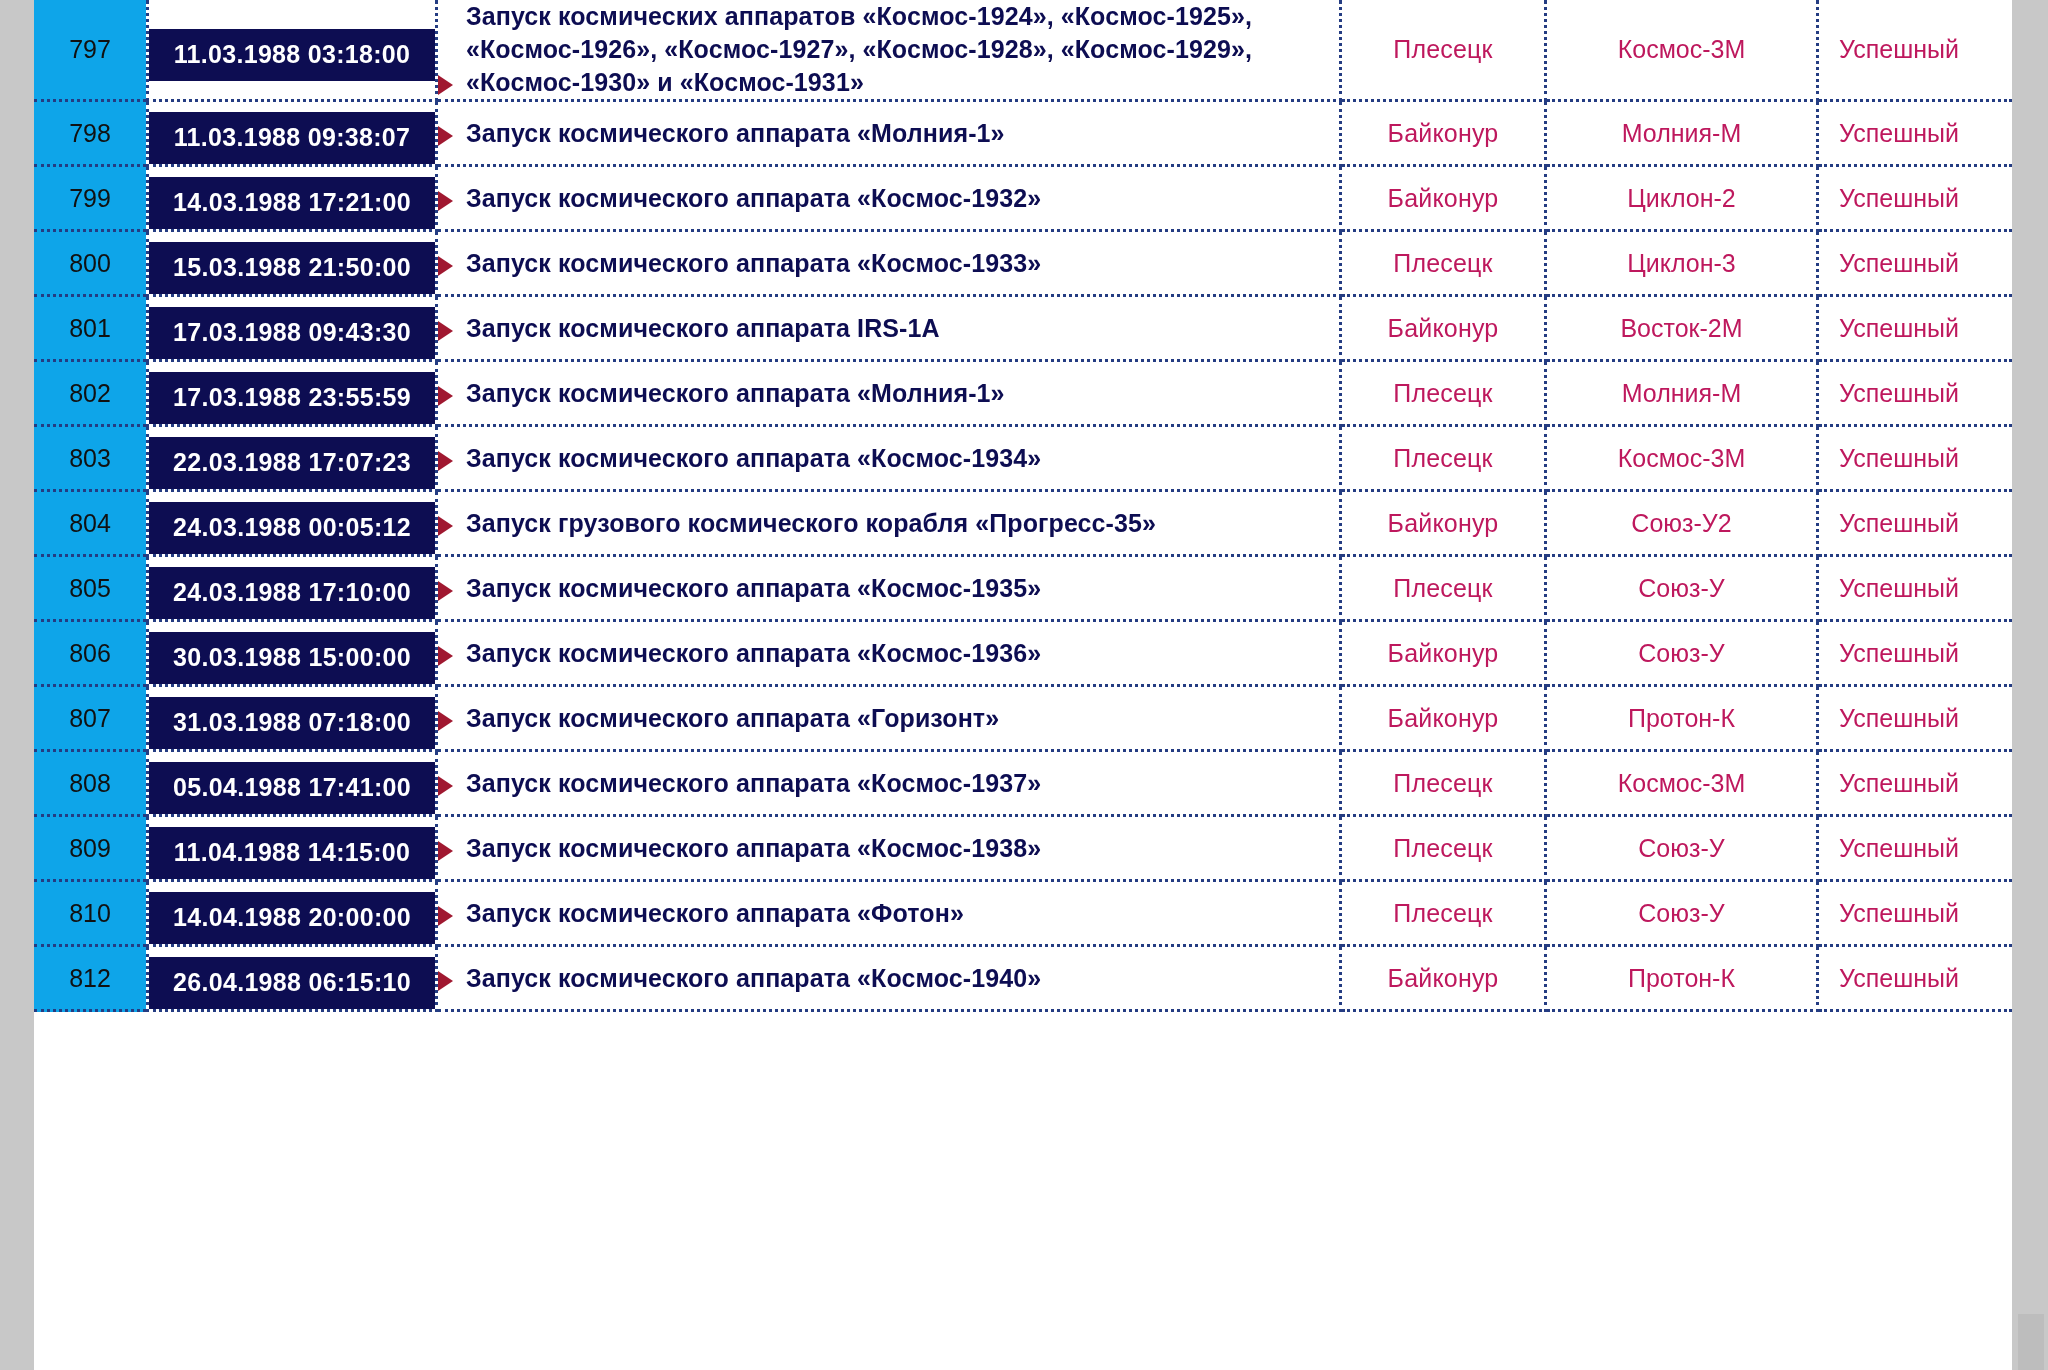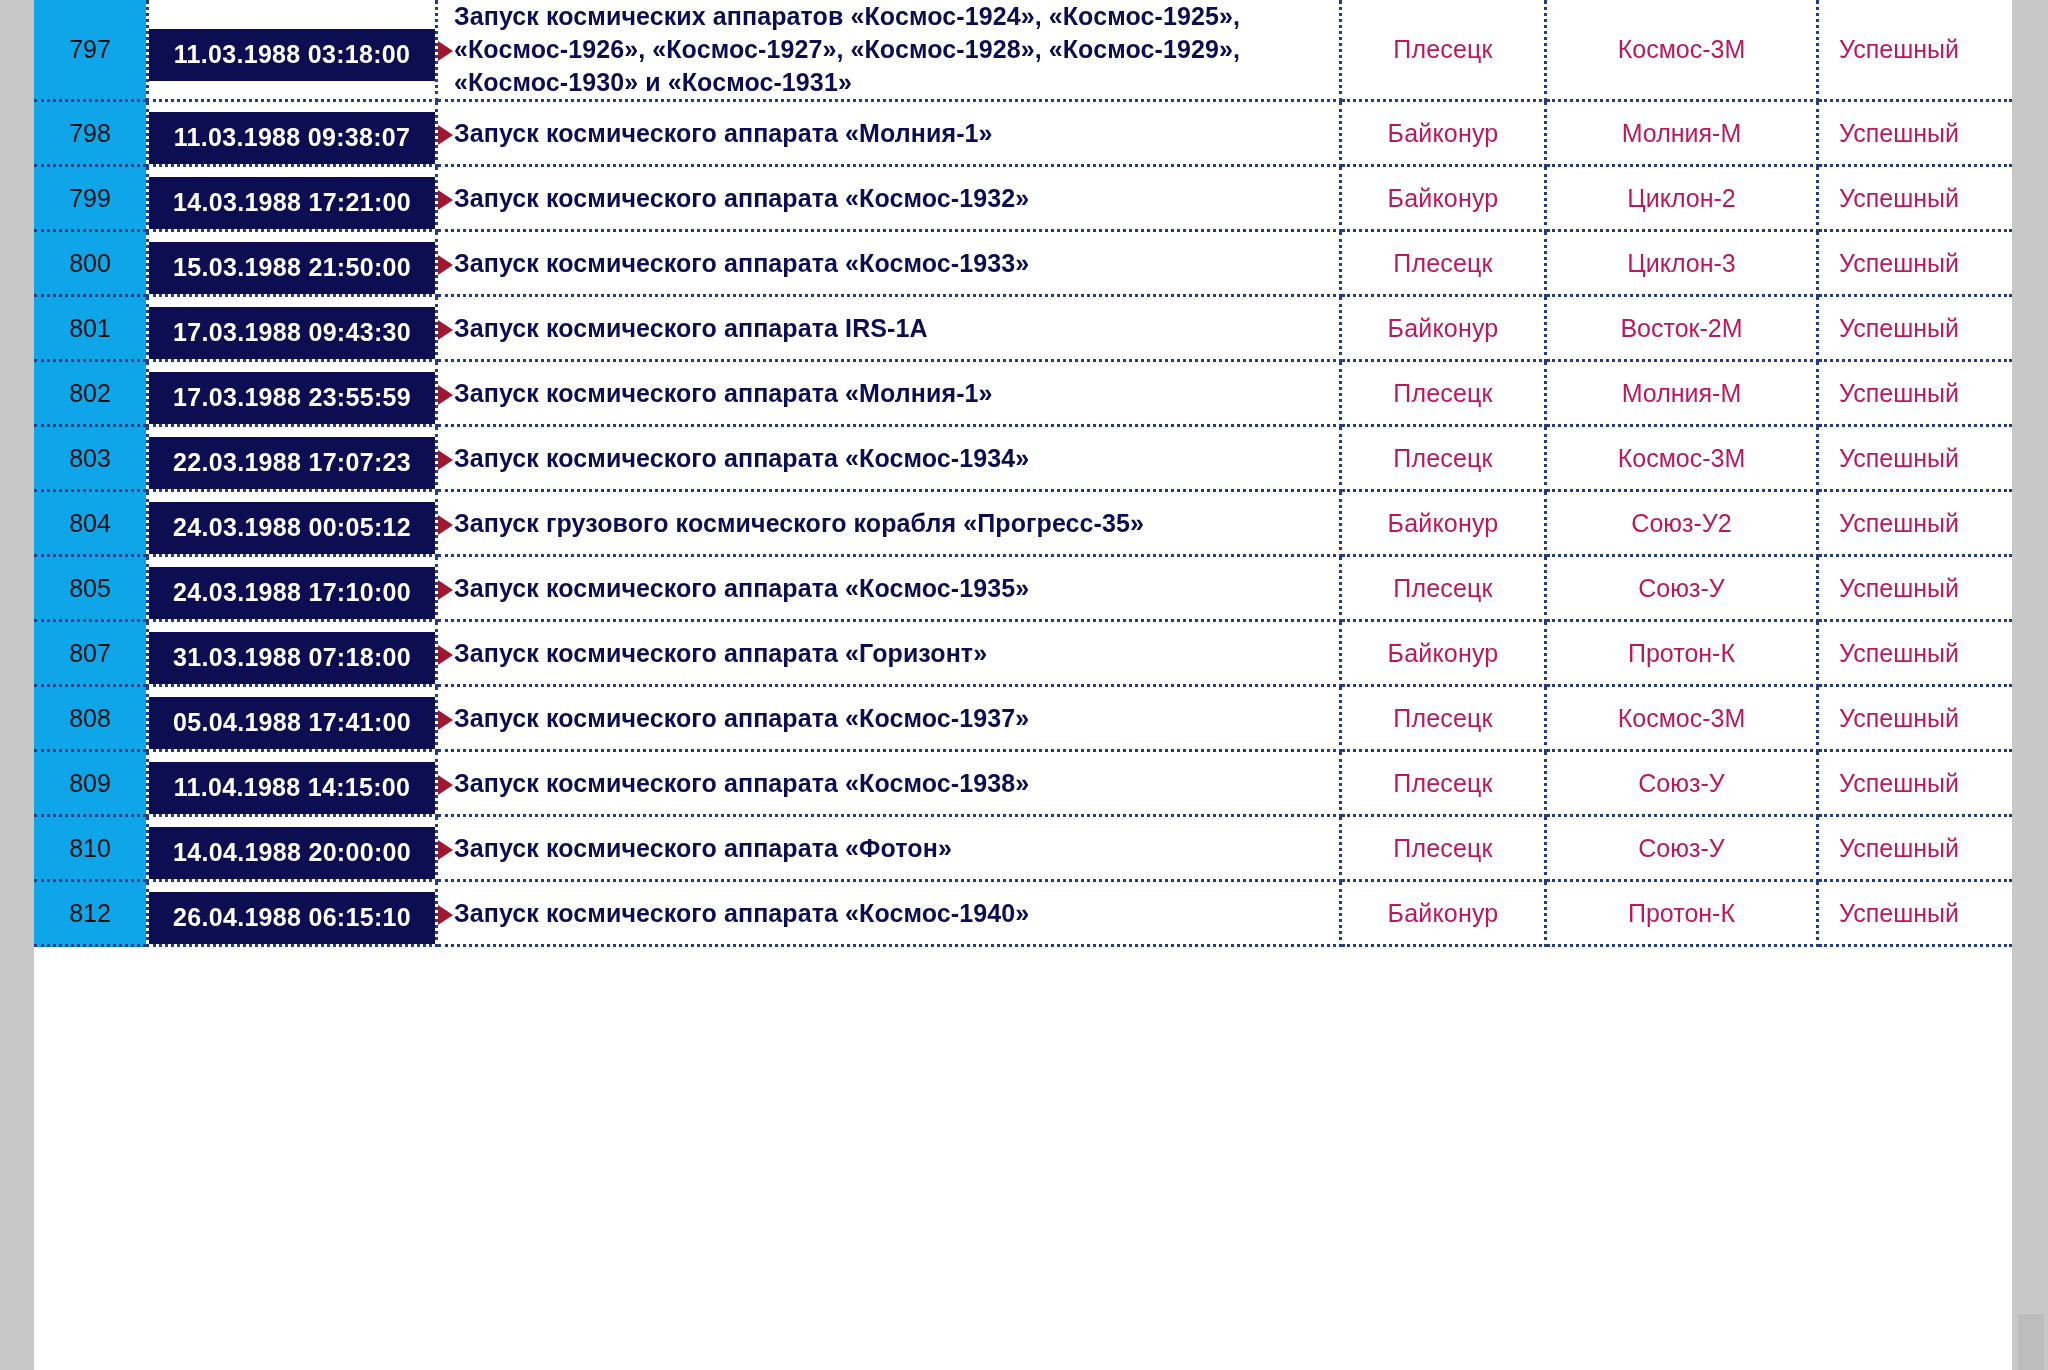--- a/index.html
+++ b/index.html
@@ -90,21 +90,22 @@
     padding: 11px 0 12px 0;
     letter-spacing: 0.3px;
     margin-top: 10px;
   }
   .cell-desc {
     border-right: 3px dotted #243c82;
     padding: 6px 10px 6px 14px;
   }
   .desc-row {
     display: flex;
-    align-items: center;
+    align-items: flex-end;
+    gap: 12px;
   }
   .tri {
     flex: 0 0 auto;
     margin-top: 7px;
   }
   .desc-text {
     color: #0d0d52;
     font-weight: bold;
     font-size: 25px;
     line-height: 1.32;
@@ -319,20 +320,39 @@
                   </svg></span>
                 <span class="desc-text">Запуск космического аппарата «Космос-1935»</span>
               </div>
             </td>
             <td class="cell-plain cell-site">Плесецк</td>
             <td class="cell-plain">Союз-У</td>
             <td class="cell-plain last">Успешный</td>
           </tr>
           <tr>
             <td class="cell-num">
+              <div class="num-inner">806</div>
+            </td>
+            <td class="cell-date">
+              <div class="date-chip">30.03.1988 15:00:00</div>
+            </td>
+            <td class="cell-desc">
+              <div class="desc-row">
+                <span class="tri"><svg width="16" height="20" viewBox="0 0 16 20">
+                    <polygon points="0,0 15,10 0,20" fill="#a01830"></polygon>
+                  </svg></span>
+                <span class="desc-text">Запуск космического аппарата «Космос-1936»</span>
+              </div>
+            </td>
+            <td class="cell-plain cell-site">Байконур</td>
+            <td class="cell-plain">Союз-У</td>
+            <td class="cell-plain last">Успешный</td>
+          </tr>
+          <tr>
+            <td class="cell-num">
               <div class="num-inner">807</div>
             </td>
             <td class="cell-date">
               <div class="date-chip">31.03.1988 07:18:00</div>
             </td>
             <td class="cell-desc">
               <div class="desc-row">
                 <span class="tri"><svg width="16" height="20" viewBox="0 0 16 20">
                     <polygon points="0,0 15,10 0,20" fill="#a01830"></polygon>
                   </svg></span>

